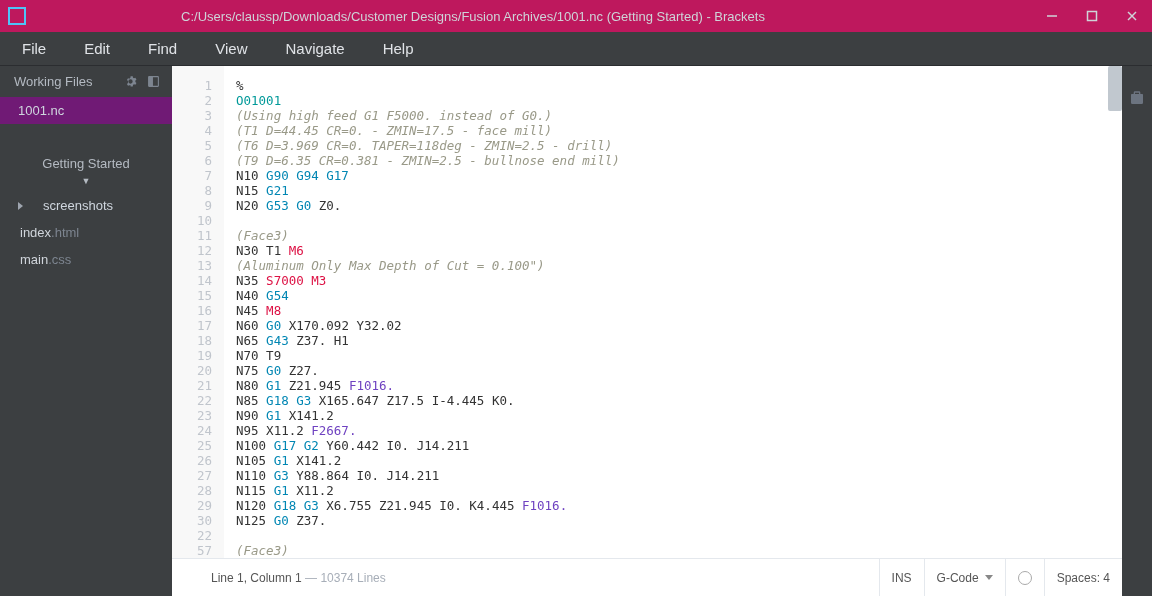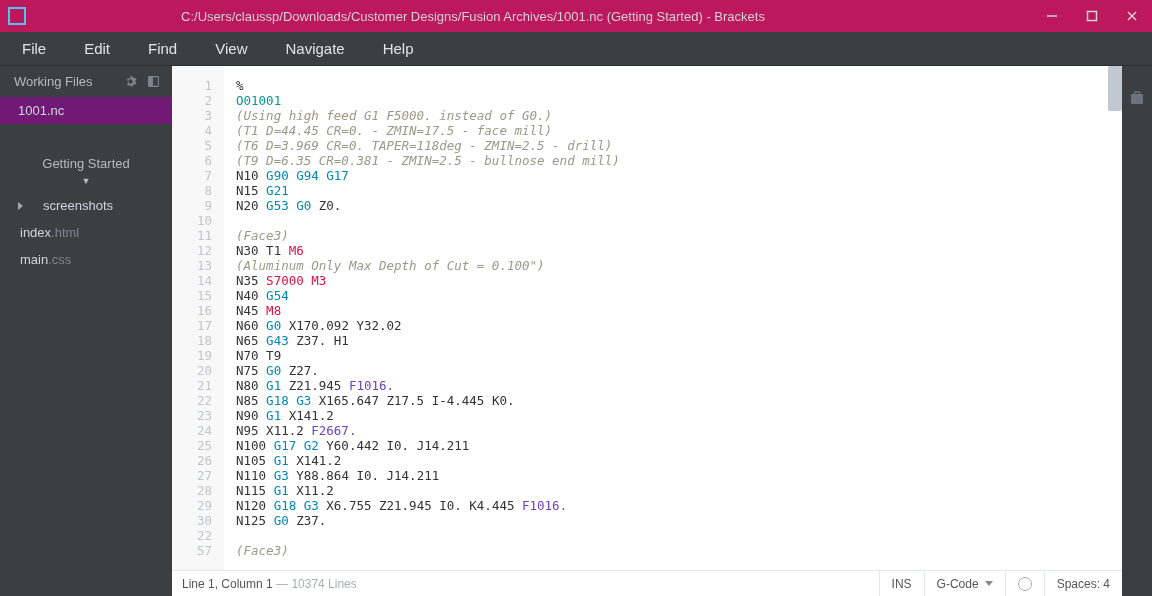--- a/index.html
+++ b/index.html
@@ -164,28 +164,29 @@
     background: #3c3f41;
     display:flex;
     flex-direction:column;
     align-items:center;
     padding-top:24px;
     flex-shrink:0;
   }
   .util-btn { color:#6c7480; }
   
   .status-bar {
-    height: 26px;
+    height: 38px;
     background: #ffffff;
     border-top: 1px solid #e4e8ed;
     display:flex;
     align-items:center;
     font-size: 12px;
     color: #555;
     flex-shrink:0;
+    padding-left:29px;
   }
   .status-left { padding-left: 10px; flex:1; }
   .status-faint { color: #a7aeb8; }
   .status-cell {
     border-left: 1px solid #e4e8ed;
     padding: 0 12px;
     height: 100%;
     display:flex;
     align-items:center;
     gap:6px;

